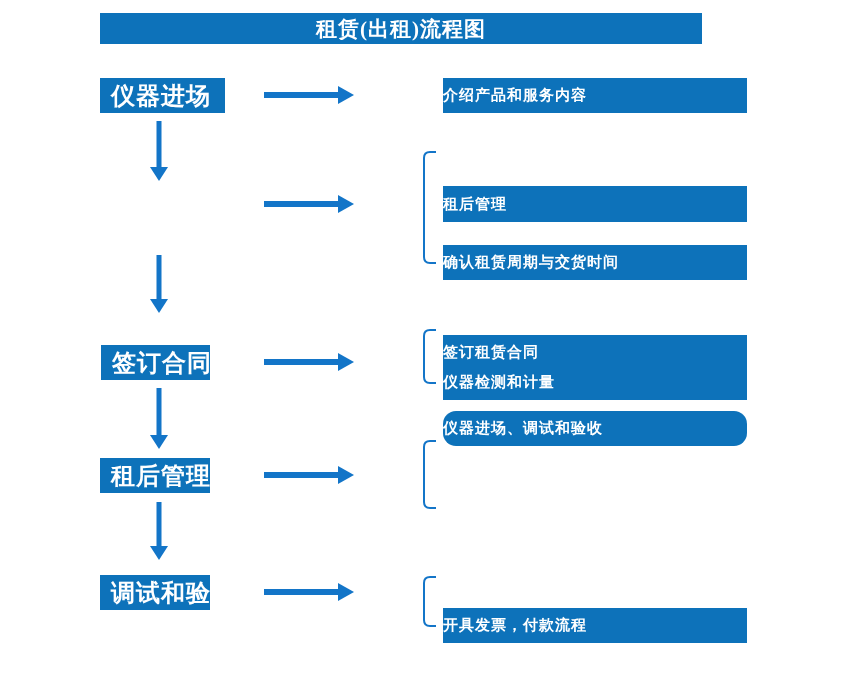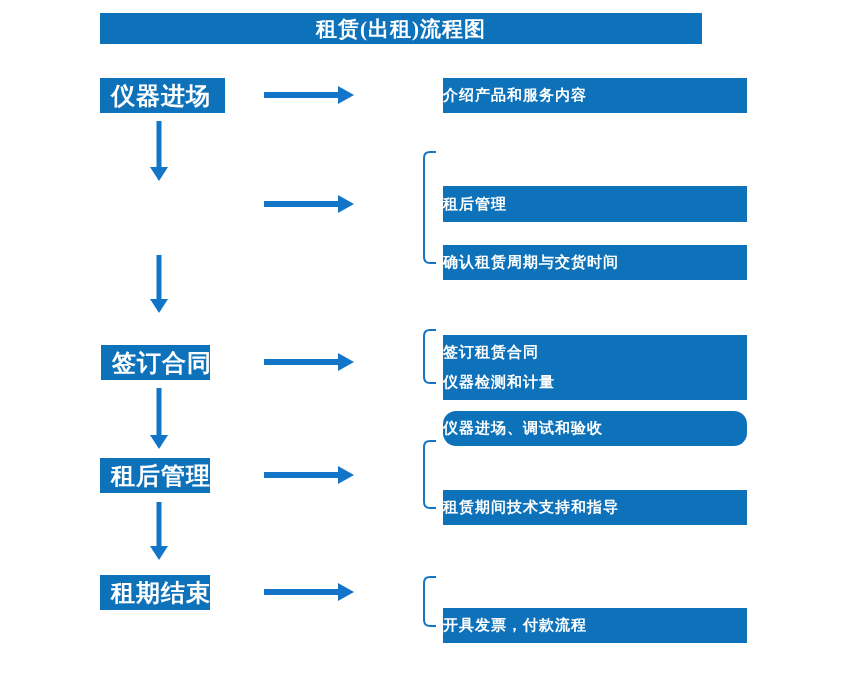--- a/index.html
+++ b/index.html
@@ -54,21 +54,21 @@
 
 <div class="canvas">
 
   <div class="abs title-bar">
     <span class="title-text">租赁(出租)流程图</span>
   </div>
 
   <div class="abs stage-box" style="left:100px; top:78px;  width:125px; height:35px;">仪器进场</div>
   <div class="abs stage-box" style="left:101px; top:345px; width:109px; height:35px;">签订合同</div>
   <div class="abs stage-box" style="left:100px; top:458px; width:110px; height:35px;">租后管理</div>
-  <div class="abs stage-box" style="left:100px; top:575px; width:110px; height:35px;">租期结束</div>
+  <div class="abs stage-box" style="left:100px; top:575px; width:110px; height:35px;">调试和验收</div>
 
   <svg class="abs" style="left:150px; top:121px;" width="18" height="60" viewBox="0 0 18 60">
     <rect class="arrow-shape" x="6.5" y="0" width="5" height="47"></rect>
     <polygon class="arrow-shape" points="0,46 18,46 9,60"></polygon>
   </svg>
   <svg class="abs" style="left:150px; top:255px;" width="18" height="58" viewBox="0 0 18 58">
     <rect class="arrow-shape" x="6.5" y="0" width="5" height="45"></rect>
     <polygon class="arrow-shape" points="0,44 18,44 9,58"></polygon>
   </svg>
   <svg class="abs" style="left:150px; top:388px;" width="18" height="61" viewBox="0 0 18 61">
@@ -113,16 +113,15 @@
   <svg class="abs" style="left:421px; top:576px;" width="16" height="51" viewBox="0 0 16 51">
     <path class="bracket-path" d="M15,1 H9 Q3,1 3,7 V44 Q3,50 9,50 H15"></path>
   </svg>
 
   <div class="abs detail-box" style="top:78px;">介绍产品和服务内容</div>
   <div class="abs detail-box" style="top:186px; height:36px;">租后管理</div>
   <div class="abs detail-box" style="top:245px;">确认租赁周期与交货时间</div>
   <div class="abs detail-box" style="top:306px;margin-top:29px;">签订租赁合同</div>
   <div class="abs detail-box" style="top:365px;">仪器检测和计量</div>
   <div class="abs detail-box" style="top:411px;border-radius:13px;">仪器进场、调试和验收</div>
-  <div class="abs detail-box" style="top:490px;">租赁期间技术支持和指导</div>
   <div class="abs detail-box" style="top:608px;text-align:right;">开具发票，付款流程</div>
 
 </div>
 
 </body></html>

